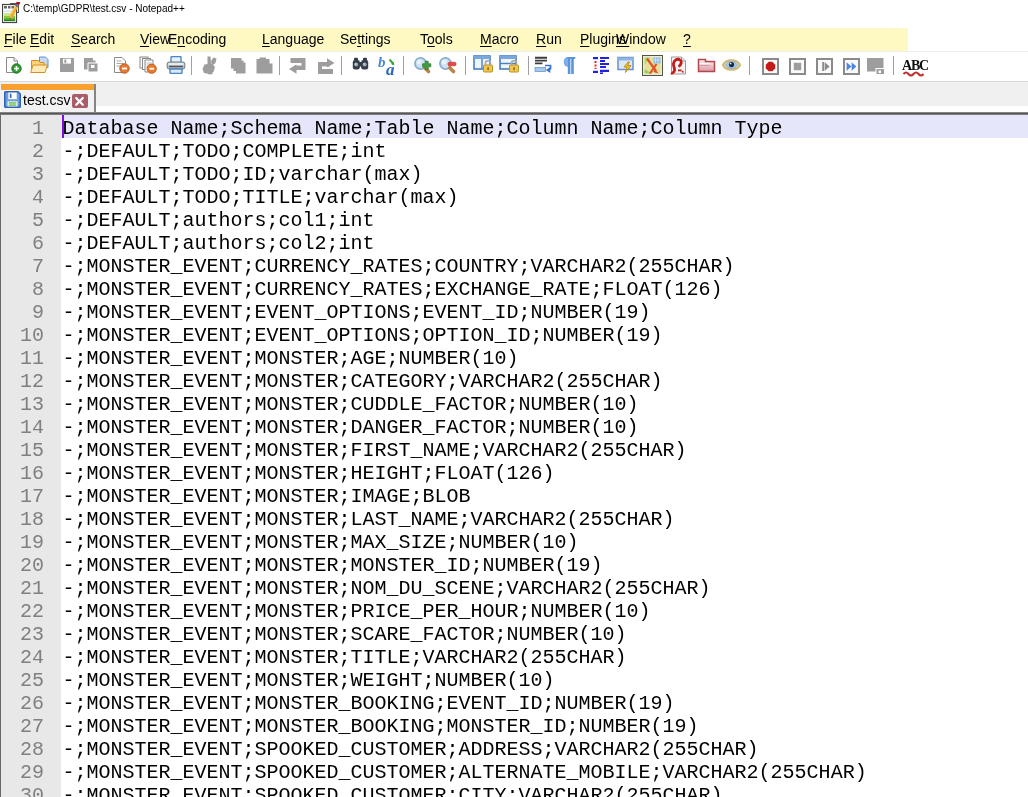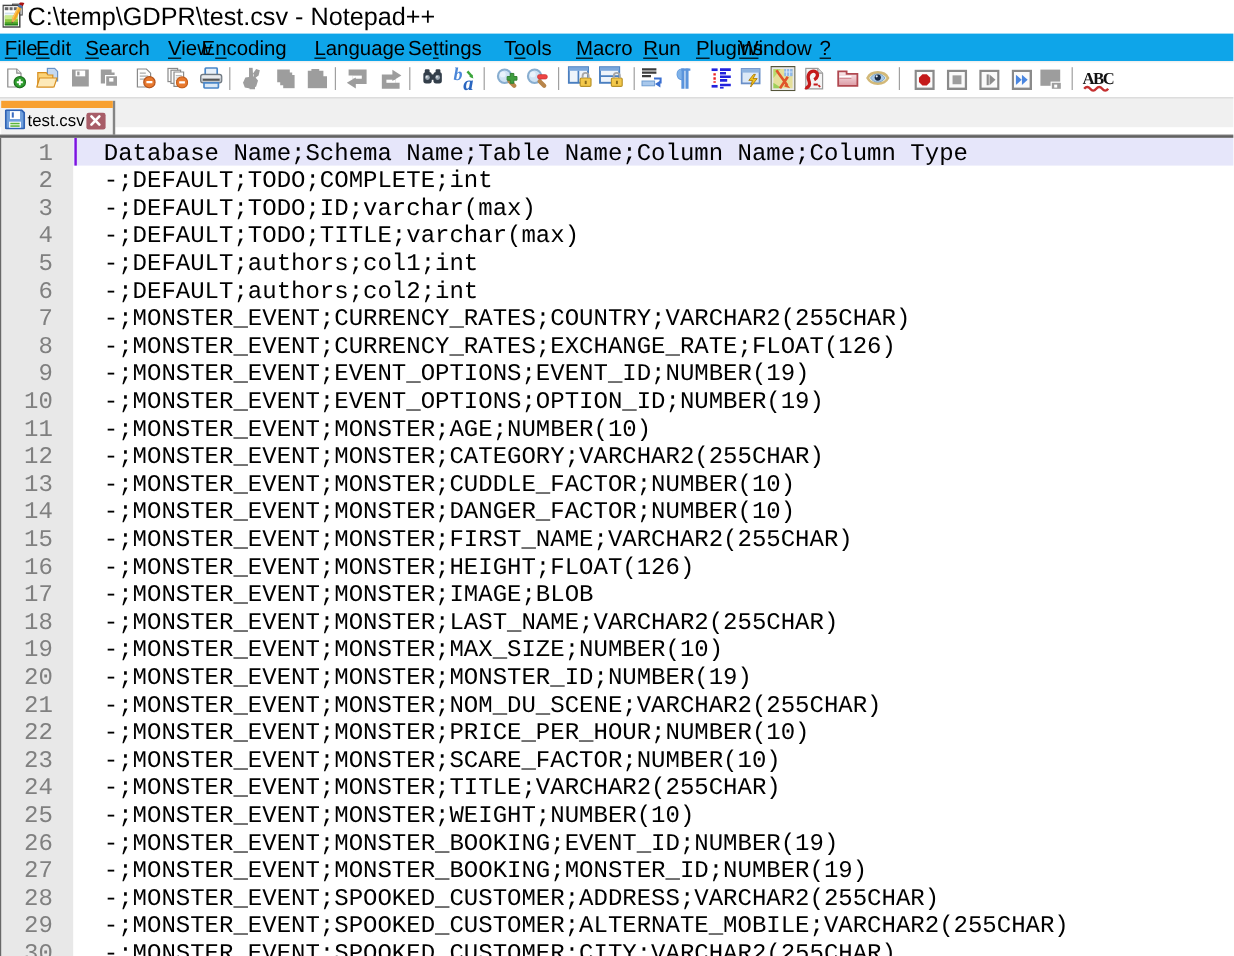--- a/index.html
+++ b/index.html
@@ -1,38 +1,38 @@
 <!DOCTYPE html>
 <html><head>
 <meta charset="utf-8">
 <style>
 * { margin:0; padding:0; box-sizing:border-box; }
 html,body { width:1028px; height:797px; overflow:hidden; background:#fff; }
 body { font-family:"Liberation Sans", sans-serif; position:relative; }
 #titlebar { position:absolute; left:0; top:0; width:1028px; height:28px; background:#fff; }
 #titlebar .ticon { position:absolute; left:2px; top:2px; }
-#titlebar .ttext { position:absolute; left:23px; top:3px; font-size:21px; color:#000; }
-#menubar { position:absolute; left:0; top:28px; width:1028px; height:23px; background:#0ea5e9; font-size:17px; color:#000; }
+#titlebar .ttext { position:absolute; left:23px; top:3px; font-size:10px; color:#000; }
+#menubar { position:absolute; left:0; top:28px; width:908px; height:23px; background:#fef9c3; font-size:14px; color:#000; }
 #menubar span { position:absolute; top:3px; }
 #menubar u { text-decoration:underline; text-underline-offset:2px; }
 #toolbar { position:absolute; left:0; top:51px; width:1028px; height:31px; background:#fff; border-top:1px solid #ededed; }
 .tbi { position:absolute; }
 .tsep { position:absolute; top:4px; width:1px; height:19px; background:#a0a0a0; }
 #tabband { position:absolute; left:0; top:81px; width:1028px; height:25px; background:#f0f0f0; border-top:1px solid #d8d8d8; }
 #tab { position:absolute; left:1px; top:2px; width:95px; height:29px; background:#f2f2f2; border-right:2px solid #848484; }
 #tab .orange { position:absolute; left:0; top:0; width:93px; height:6px; background:#f8a030; }
 #tab .fl { position:absolute; left:3px; top:7px; }
 #tab .tname { position:absolute; left:22px; top:8px; font-size:14px; color:#000; }
 #tab .xbtn { position:absolute; left:71px; top:10px; width:16px; height:13.5px; background:#a85d68; border-radius:2px; }
 #divider { position:absolute; left:0; top:112px; width:1028px; height:3px; background:linear-gradient(#9a9a9a, #585858 50%, #8e8e8e); }
 #editor { position:absolute; left:0; top:115px; width:1028px; height:682px; background:#fff; }
 #gutter { position:absolute; left:0; top:0; width:61px; height:682px; background:#e8e8e8; border-left:1px solid #686868; font-family:"Liberation Mono", monospace; font-size:20px; line-height:23px; color:#808080; text-align:right; padding-right:17px; padding-top:2.3px; white-space:pre; overflow:hidden; }
 #code { position:absolute; left:61px; top:0; width:967px; height:682px; font-family:"Liberation Mono", monospace; font-size:20px; line-height:23px; color:#000; white-space:pre; }
 #code .ln { height:23px; padding-left:1.5px; }
-#code .ln>span { position:relative; top:2.2px;padding-left:24px; }
+#code .ln>span { position:relative; top:2.2px; }
 #code .sel { background:#e6e6fa; }
 #caret { position:absolute; left:62px; top:0; width:2px; height:23px; background:#7d12e0; }
 </style>
 </head>
 <body>
 <div id="titlebar">
   <svg class="ticon" width="20" height="22" viewBox="0 0 20 22">
     <rect x="8.5" y="1.5" width="8" height="9" fill="#fff" stroke="#555" stroke-width="1"></rect>
     <rect x="10" y="3" width="2" height="2" fill="#777"></rect>
     <rect x="13" y="3" width="2.5" height="2" fill="#777"></rect>

